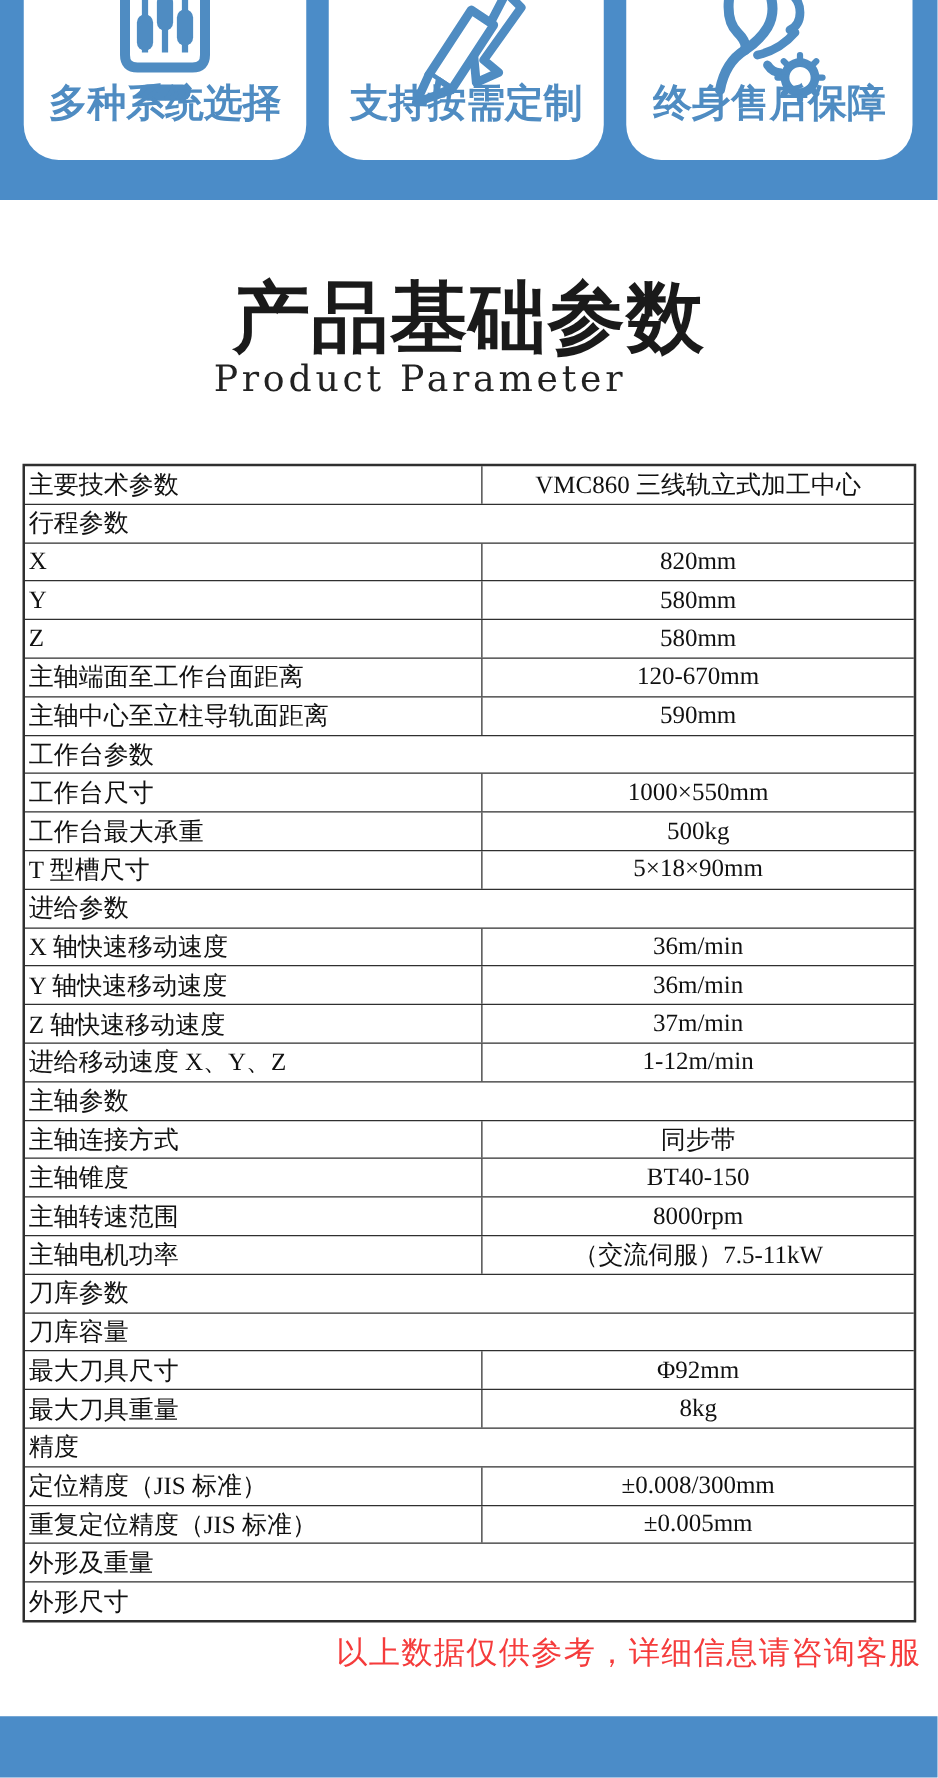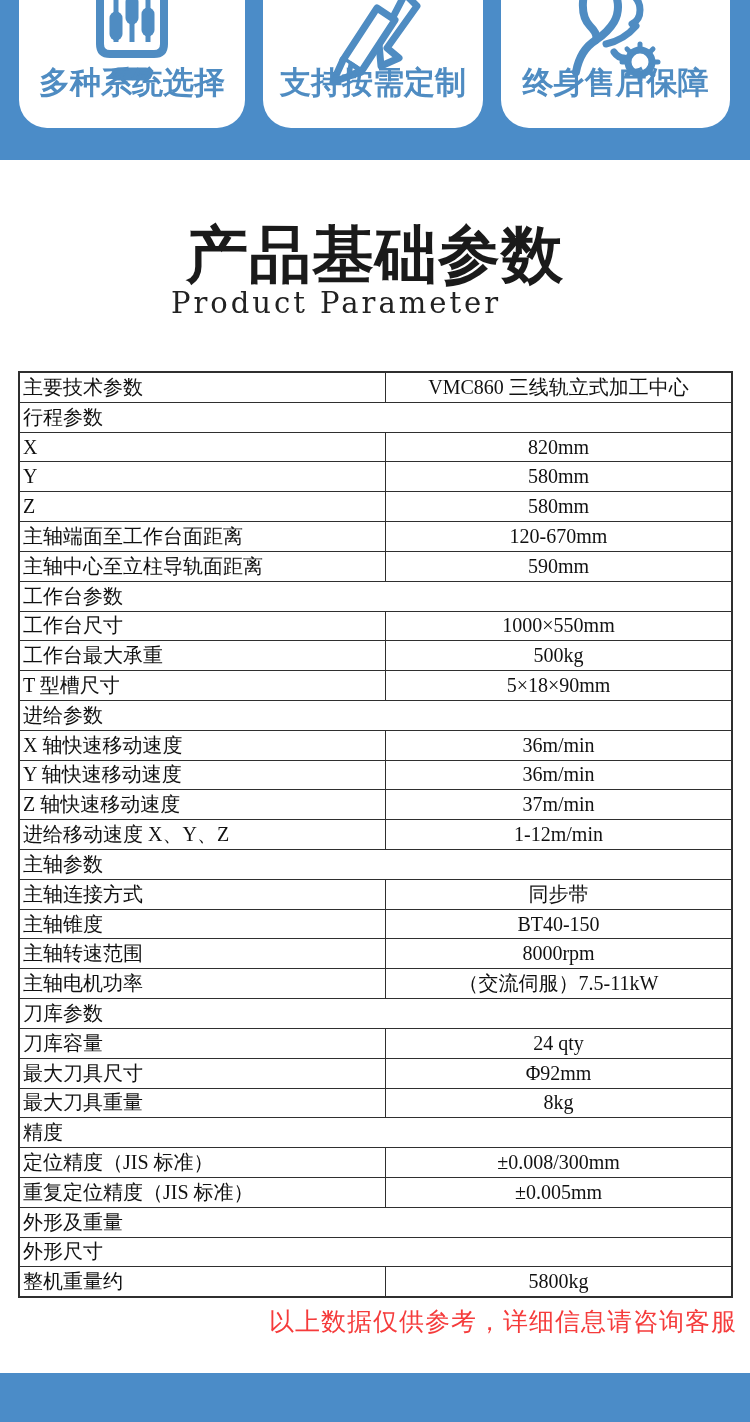--- a/index.html
+++ b/index.html
@@ -193,21 +193,20 @@
     </div>
     <div class="trow">
       <div class="cell lbl">主轴电机功率</div>
       <div class="cell val">（交流伺服）7.5-11kW</div>
     </div>
     <div class="trow section">
       <div class="cell lbl">刀库参数</div>
     </div>
     <div class="trow">
       <div class="cell lbl">刀库容量</div>
-      <div class="cell val">24 qty</div>
     </div>
     <div class="trow">
       <div class="cell lbl">最大刀具尺寸</div>
       <div class="cell val">Φ92mm</div>
     </div>
     <div class="trow">
       <div class="cell lbl">最大刀具重量</div>
       <div class="cell val">8kg</div>
     </div>
     <div class="trow section">
@@ -220,20 +219,16 @@
     <div class="trow">
       <div class="cell lbl">重复定位精度（JIS 标准）</div>
       <div class="cell val">±0.005mm</div>
     </div>
     <div class="trow section">
       <div class="cell lbl">外形及重量</div>
     </div>
     <div class="trow">
       <div class="cell lbl">外形尺寸</div>
     </div>
-    <div class="trow">
-      <div class="cell lbl">整机重量约</div>
-      <div class="cell val">5800kg</div>
-    </div>
   </div>
 
 <div class="disclaimer">以上数据仅供参考，详细信息请咨询客服</div>
 <div class="footer-bar"></div>
 
 </body></html>

